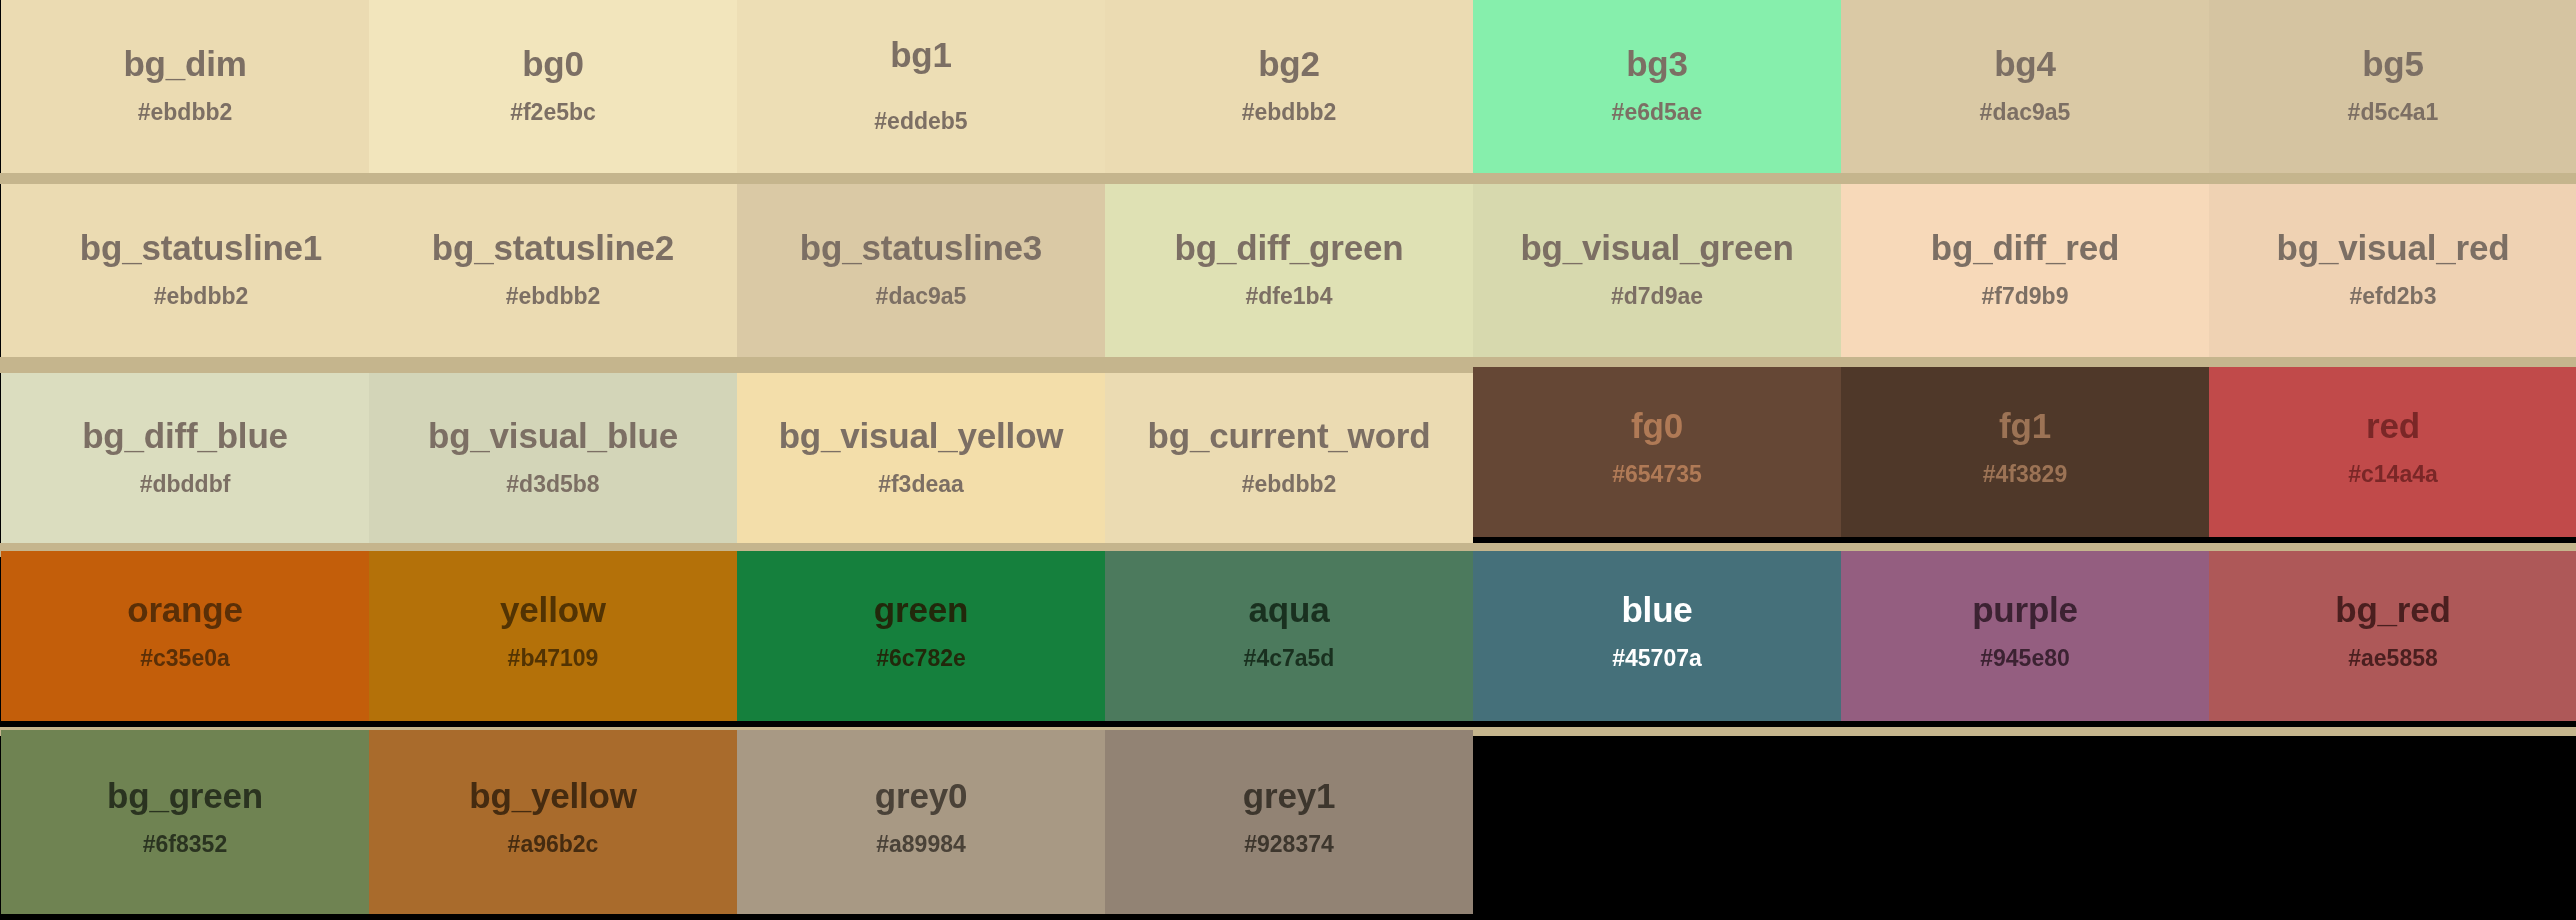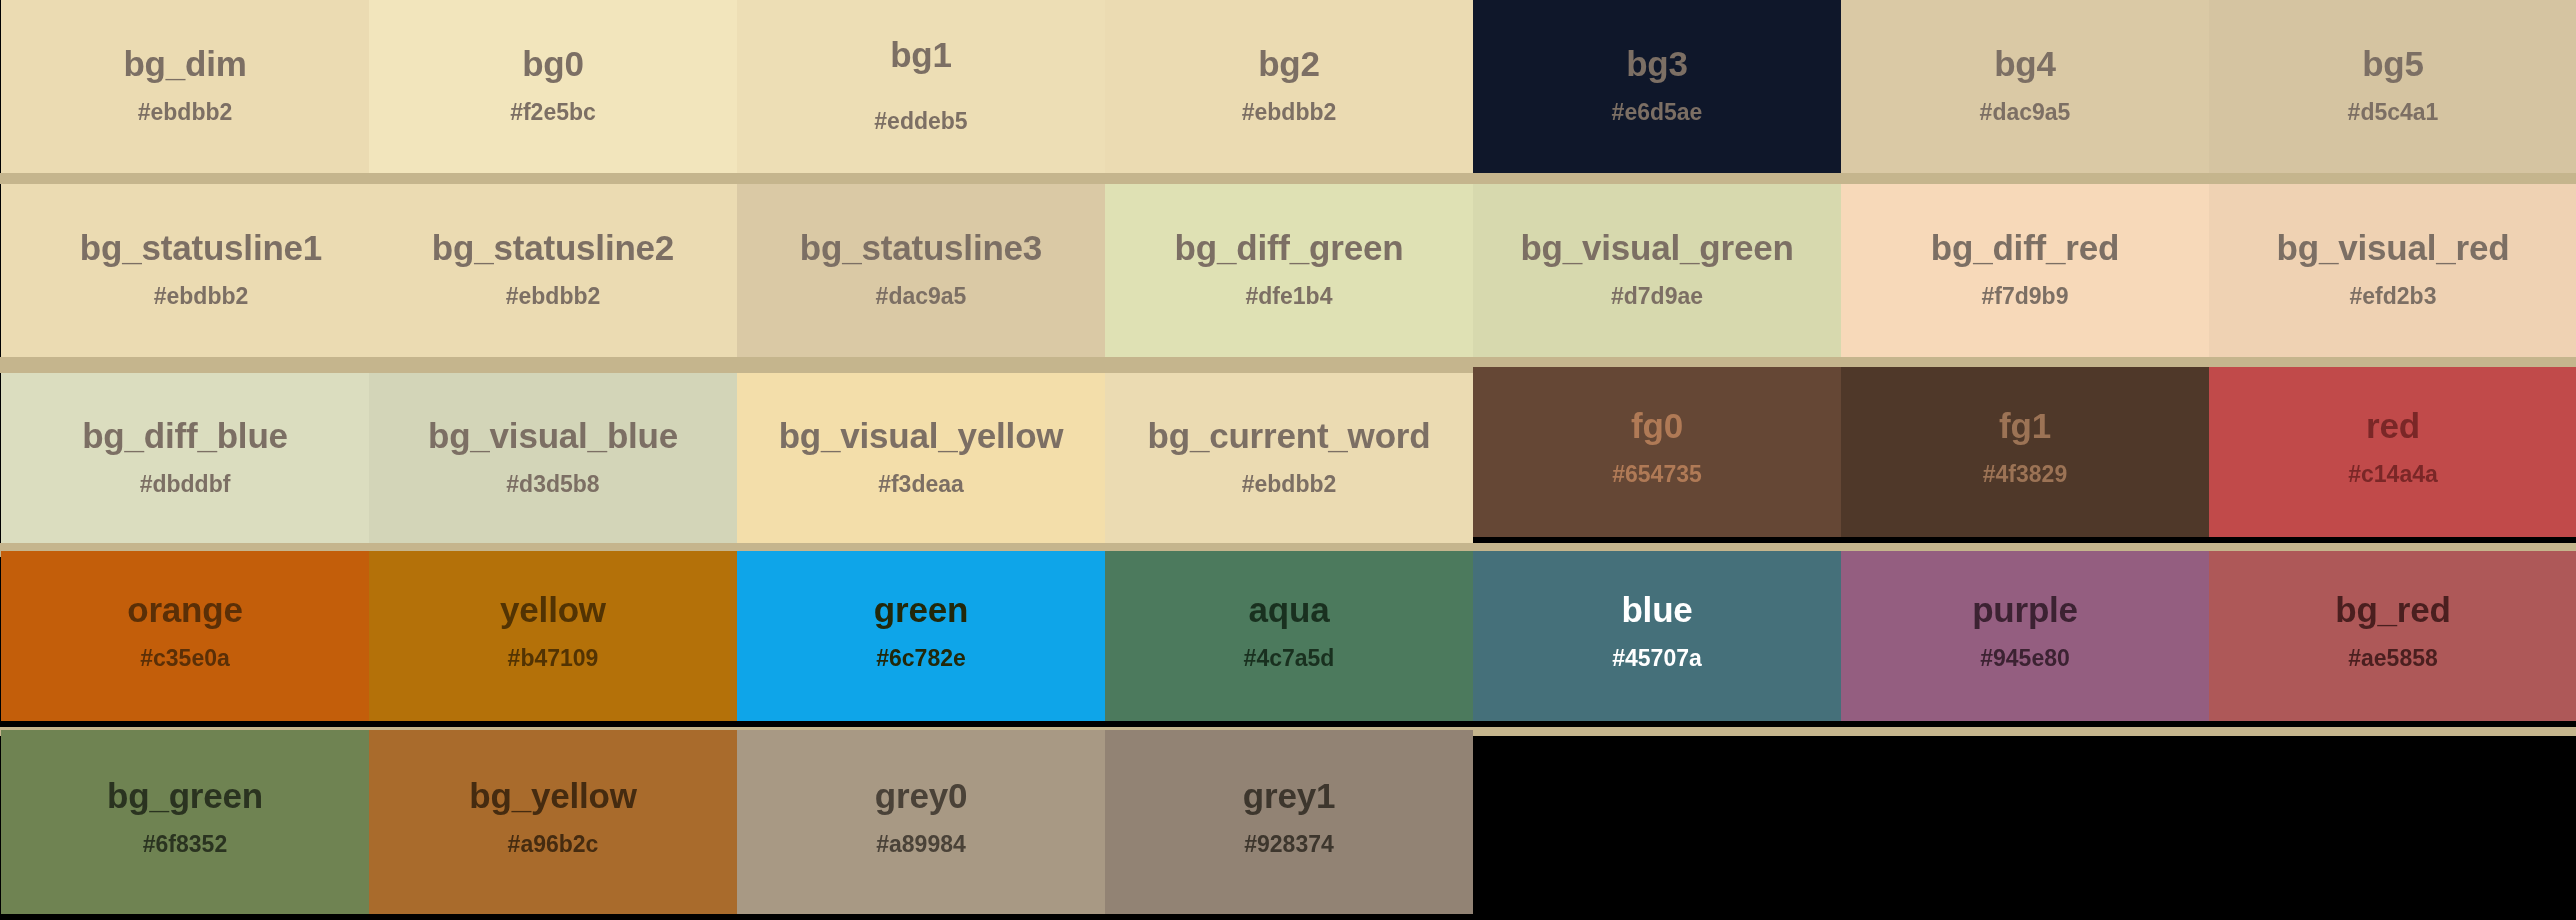--- a/index.html
+++ b/index.html
@@ -93,21 +93,21 @@
         <div class="swatch-hex">#f2e5bc</div>
       </div>
       <div class="swatch" style="background: rgb(237, 222, 181); color: rgb(124, 111, 100); gap: 18px;">
         <div class="swatch-name">bg1</div>
         <div class="swatch-hex">#eddeb5</div>
       </div>
       <div class="swatch" style="background: rgb(235, 219, 178); color: rgb(124, 111, 100);">
         <div class="swatch-name">bg2</div>
         <div class="swatch-hex">#ebdbb2</div>
       </div>
-      <div class="swatch" style="background: #0f172a; color: rgb(124, 111, 100);">
+      <div class="swatch" style="background: #86efac; color: rgb(124, 111, 100);">
         <div class="swatch-name">bg3</div>
         <div class="swatch-hex">#e6d5ae</div>
       </div>
       <div class="swatch" style="background: rgb(218, 201, 165); color: rgb(124, 111, 100);">
         <div class="swatch-name">bg4</div>
         <div class="swatch-hex">#dac9a5</div>
       </div>
       <div class="swatch" style="background: rgb(213, 196, 161); color: rgb(124, 111, 100);">
         <div class="swatch-name">bg5</div>
         <div class="swatch-hex">#d5c4a1</div>
@@ -175,21 +175,21 @@
     </div>
     <div class="swatch-row row-3">
       <div class="swatch bleed-up bleed-down" style="background: rgb(195, 94, 10); color: rgb(90, 47, 7);">
         <div class="swatch-name">orange</div>
         <div class="swatch-hex">#c35e0a</div>
       </div>
       <div class="swatch bleed-up bleed-down" style="background: rgb(180, 113, 9); color: rgb(82, 51, 3);">
         <div class="swatch-name">yellow</div>
         <div class="swatch-hex">#b47109</div>
       </div>
-      <div class="swatch bleed-up bleed-down" style="background: #0ea5e9; color: rgb(34, 40, 11);">
+      <div class="swatch bleed-up bleed-down" style="background: #15803d; color: rgb(34, 40, 11);">
         <div class="swatch-name">green</div>
         <div class="swatch-hex">#6c782e</div>
       </div>
       <div class="swatch bleed-up bleed-down" style="background: rgb(76, 122, 93); color: rgb(25, 48, 31);">
         <div class="swatch-name">aqua</div>
         <div class="swatch-hex">#4c7a5d</div>
       </div>
       <div class="swatch bleed-up bleed-down" style="background: rgb(69, 112, 122); color: #ffffff;">
         <div class="swatch-name">blue</div>
         <div class="swatch-hex">#45707a</div>

